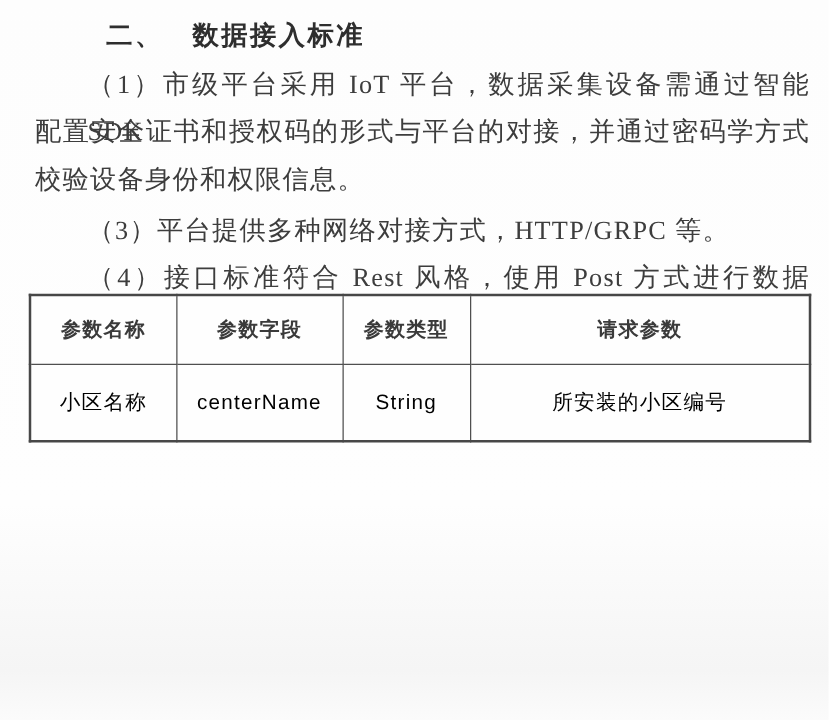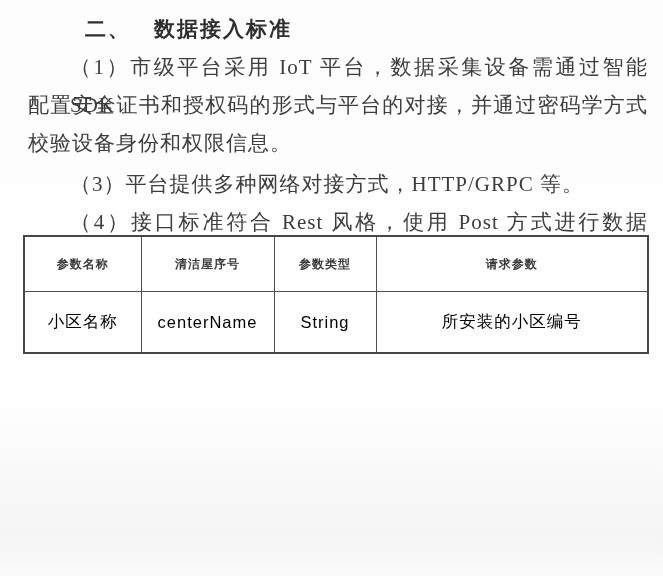--- a/index.html
+++ b/index.html
@@ -59,21 +59,21 @@
   table.params th, table.params td {
     border: 1px solid #4f4f4f;
     text-align: center;
     vertical-align: middle;
     font-family: "Liberation Sans", "DejaVu Sans", sans-serif;
     overflow: hidden;
   }
   table.params { border: 2px solid #474747; }
   table.params th {
     height: 52px;
-    font-size: 12px;
+    font-size: 16px;
     font-weight: 700;
     color: #3a3a3a;
     letter-spacing: 1px;
   }
   table.params td {
     height: 58px;
     font-size: 16.5px;
     font-weight: 400;
     color: #000000;
     letter-spacing: 1px;
@@ -108,21 +108,21 @@
     <table class="params">
       <colgroup>
         <col style="width:117px">
         <col style="width:133px">
         <col style="width:102px">
         <col style="width:272px">
       </colgroup>
       <thead>
         <tr>
           <th>参数名称</th>
-          <th>清洁屋序号</th>
+          <th>参数字段</th>
           <th>参数类型</th>
           <th>请求参数</th>
         </tr>
       </thead>
       <tbody>
         <tr>
           <td>小区名称</td>
           <td>centerName</td>
           <td>String</td>
           <td>所安装的小区编号</td>

